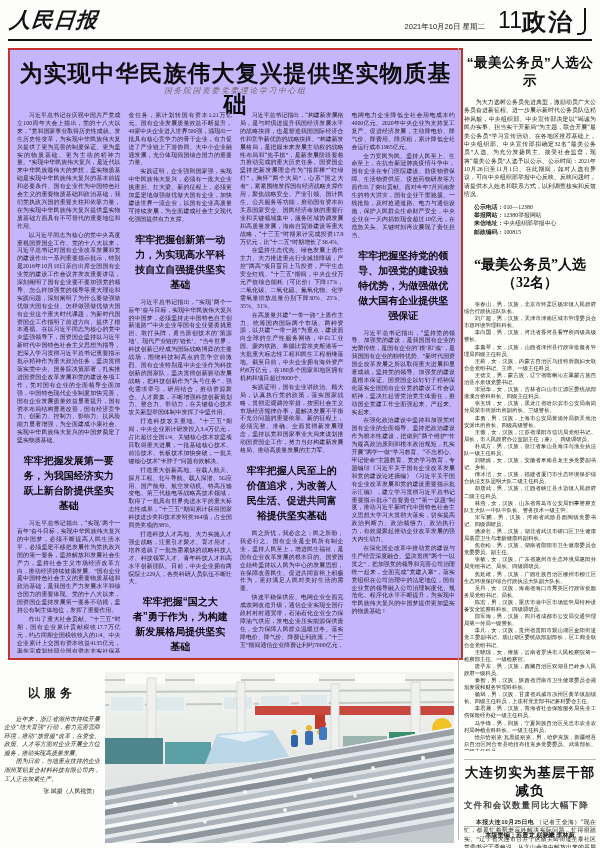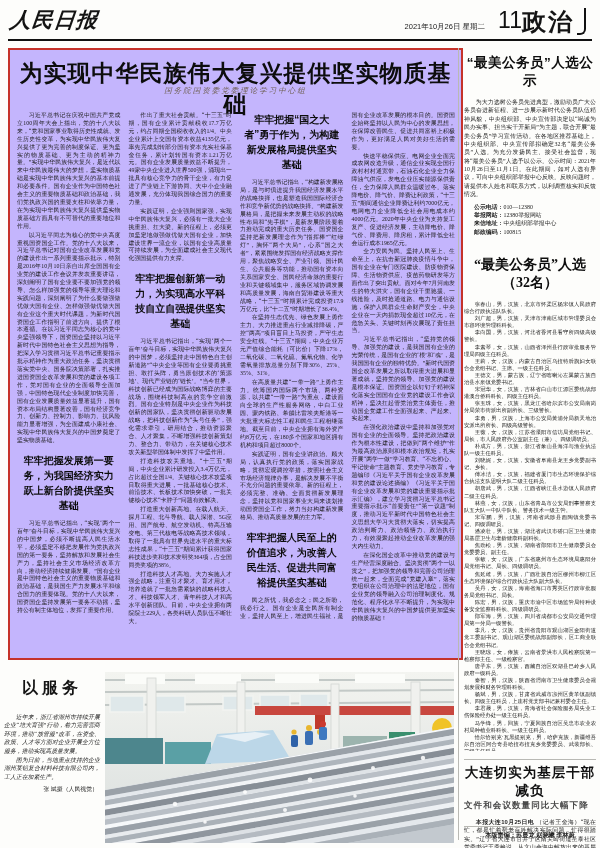--- a/index.html
+++ b/index.html
@@ -18,21 +18,21 @@
   
   .red-box { left:8px; top:48px; width:455px; height:612px; border:2px solid #c5322a; background:#c4b5fd; }
   .main-headline { position:absolute; left:4px; right:4px; top:8px; text-align:center; font-family:"Liberation Sans", sans-serif; font-weight:bold; font-size:23px; letter-spacing:1px; color:#0d0d0d; }
   .main-byline { position:absolute; left:0; right:0; top:36px; text-align:center; font-size:7.5px; color:#6e5f51; font-style:italic; letter-spacing:2px; }
   .main-cols { position:absolute; left:7px; right:6px; top:62px; bottom:5px; column-count:4; column-gap:8px; overflow:hidden; text-align:justify; }
   .main-cols p.body-p { font-size:5.9px; line-height:1.34; text-indent:2em; color:#1c1c1c; margin-bottom:1px; }
   .main-cols h3.sub-h { font-family:"Liberation Sans", sans-serif; font-weight:bold; font-size:10px; line-height:1.5; text-align:center; text-indent:0; margin:8px 3px 7px; color:#0d0d0d; break-inside:avoid; }
 
   
   .photo-story-text { left:4px; top:676px; width:96px; }
-  .ps-title { text-align:center; font-weight:bold; font-size:16px; letter-spacing:4px; line-height:1.55; font-family:"DejaVu Serif", serif; }
+  .ps-title { text-align:center; font-weight:bold; font-size:12px; letter-spacing:4px; line-height:1.55; font-family:"DejaVu Serif", serif;margin-top:8px; }
   .ps-caption { margin-top:12px; }
   .ps-caption p { font-size:5.9px; line-height:1.45; text-align:justify; text-indent:2em; font-style:italic; color:#222; }
   .ps-credit { margin-top:4px; font-size:5.9px; text-align:right; color:#222; padding-right:2px; }
 
   .photo-frame { left:105px; top:672px; width:349px; height:171px; overflow:hidden; background:#dfe3e2; }
 
   
   .v-rule { left:458px; top:48px; width:1px; height:792px; background:#b9b9b4; }
   .right-col { left:464px; top:54px; width:132px; }
   .ann-headline { font-family:"Liberation Sans", sans-serif; font-weight:bold; font-size:13.5px; text-align:center; letter-spacing:0.5px; color:#0d0d0d; }
@@ -80,20 +80,21 @@
       <p class="body-p">打造科技人才高地。大力实施人才强企战略，注重引才聚才、育才用才，培养造就了一批急需紧缺的战略科技人才、科技领军人才、青年科技人才和高水平创新团队。目前，中央企业拥有两院院士229人，各类科研人员队伍不断壮大。</p>
       <h3 class="sub-h">牢牢把握“国之大者”勇于作为，为构建新发展格局提供坚实基础</h3>
       <p class="body-p">习近平总书记指出，“构建新发展格局，是与时俱进提升我国经济发展水平的战略抉择，也是塑造我国国际经济合作和竞争新优势的战略抉择。”构建新发展格局，是把握未来发展主动权的战略性布局和“先手棋”，是新发展阶段要着力推动完成的重大历史任务。国资国企坚持把新发展理念作为“指挥棒”“红绿灯”，胸怀“两个大局”，心系“国之大者”，紧紧围绕发挥国有经济战略支撑作用，聚焦战略安全、产业引领、国计民生、公共服务等功能，推动国有资本向关系国家安全、国民经济命脉的重要行业和关键领域集中，服务区域协调发展和高质量发展，海南自贸港建设等重大战略，“十三五”时期累计完成投资17.9万亿元，比“十二五”时期增长了36.4%。</p>
       <p class="body-p">在坚持生态优先、绿色发展上勇作主力。大力推进重点行业减排降碳，严控“两高”项目盲目上马投资，严守生态安全红线。“十三五”期间，中央企业万元产值综合能耗（可比价）下降17%，二氧化碳、二氧化硫、氮氧化物、化学需氧量排放总量分别下降30%、25%、35%、31%。</p>
       <p class="body-p">在高质量共建“一带一路”上勇作主力。统筹国内国际两个市场、两种资源，以共建“一带一路”为重点，建设面向全球的生产性服务网络，中白工业园、蒙内铁路、希腊比雷埃夫斯港等一大批重大标志性工程和民生工程相继落地。截至目前，中央企业拥有海外资产约8万亿元，在180多个国家和地区拥有机构和项目超过8000个。</p>
       <p class="body-p">实践证明，国有企业讲政治、顾大局，认真执行党的政策，落实国家战略，贯彻宏观调控举措，按照社会主义市场经济规律办事，是解决发展不平衡不充分问题的重要依靠。新的征程上，必须完整、准确、全面贯彻新发展理念，坚持以党和国家事业大局来谋划推动国资国企工作，努力当好构建新发展格局、推动高质量发展的主力军。</p>
       <h3 class="sub-h">牢牢把握人民至上的价值追求，为改善人民生活、促进共同富裕提供坚实基础</h3>
       <p class="body-p">民之所忧，我必念之；民之所盼，我必行之。国有企业是全民所有制企业，坚持人民至上，增进民生福祉，是国有企业改革发展的根本目的。国资国企始终坚持以人民为中心的发展思想，在保障改善民生、促进共同富裕上积极作为，更好满足人民对美好生活的需要。</p>
       <p class="body-p">快速平稳保供应。电网企业全面完成农网改造升级，通信企业实现全国行政村村村通宽带，石油石化企业全力保障油气供应，发电企业压实能源保供责任，全力保障人民群众温暖过冬。落实降电价、降气价、降费让利政策，“十三五”期间通信企业降费让利约7000亿元，电网电力企业降低全社会用电成本约4000亿元。2020年中央企业为支持复工复产、促进经济发展，主动降电价、降气价、降费用、降房租，累计降低全社会运行成本1965亿元。</p>
       <p class="body-p">全力安民为民。坚持人民至上、生命至上，在抗击新冠肺炎疫情斗争中，国有企业在专门医院建设、防疫物资保障、生活物资供应、疫苗药物研发等方面作出了突出贡献。面对今年7月河南发生的特大洪灾，国有企业千里驰援、一线抢险，及时抢通道路、电力与通信设施，保护人民群众生命财产安全，中央企业在一天内捐款现金超过10亿元，在危急关头、关键时刻再次展现了责任担当。</p>
+      <h3 class="sub-h">牢牢把握坚持党的领导、加强党的建设独特优势，为做强做优做大国有企业提供坚强保证</h3>
       <p class="body-p">习近平总书记指出，“坚持党的领导、加强党的建设，是我国国有企业的光荣传统，是国有企业的‘根’和‘魂’，是我国国有企业的独特优势。”新时代国资国企改革发展之所以取得重大进展和显著成就，坚持党的领导、加强党的建设是根本保证。国资国企以钉钉子精神深化落实全国国有企业党的建设工作会议精神，坚决扛起管党治党主体责任，推动国企党建工作全面强起来、严起来、实起来。</p>
       <p class="body-p">在强化政治建设中坚持和加强党对国有企业的全面领导。坚持把政治建设作为根本性建设，把做到“两个维护”作为最高政治原则和根本政治规矩，扎实开展“两学一做”学习教育、“不忘初心、牢记使命”主题教育、党史学习教育，专题编印《习近平关于国有企业改革发展和党的建设论述摘编》《习近平关于国有企业改革发展和党的建设重要指示批示汇编》，建立学习贯彻习近平总书记重要指示批示“首要责任”“第一议题”制度，推动习近平新时代中国特色社会主义思想大学习大贯彻大落实，切实提高政治判断力、政治领悟力、政治执行力，有效凝聚起推动企业改革发展的强大内生动力。</p>
       <p class="body-p">在深化国企改革中推动党的建设与生产经营深度融合。坚决贯彻“两个一以贯之”，把加强党的领导和完善公司治理统一起来，全面完成“党建入章”，落实党组织在公司治理中的法定地位，国有企业党的领导融入公司治理制度化、规范化、程序化水平不断提升，为实现中华民族伟大复兴的中国梦提供更加坚实的物质基础！</p>
     </div>
 </div>
 
 <div class="abs photo-story-text">
   <div class="ps-title">
     <div>以服务</div>
   </div>

